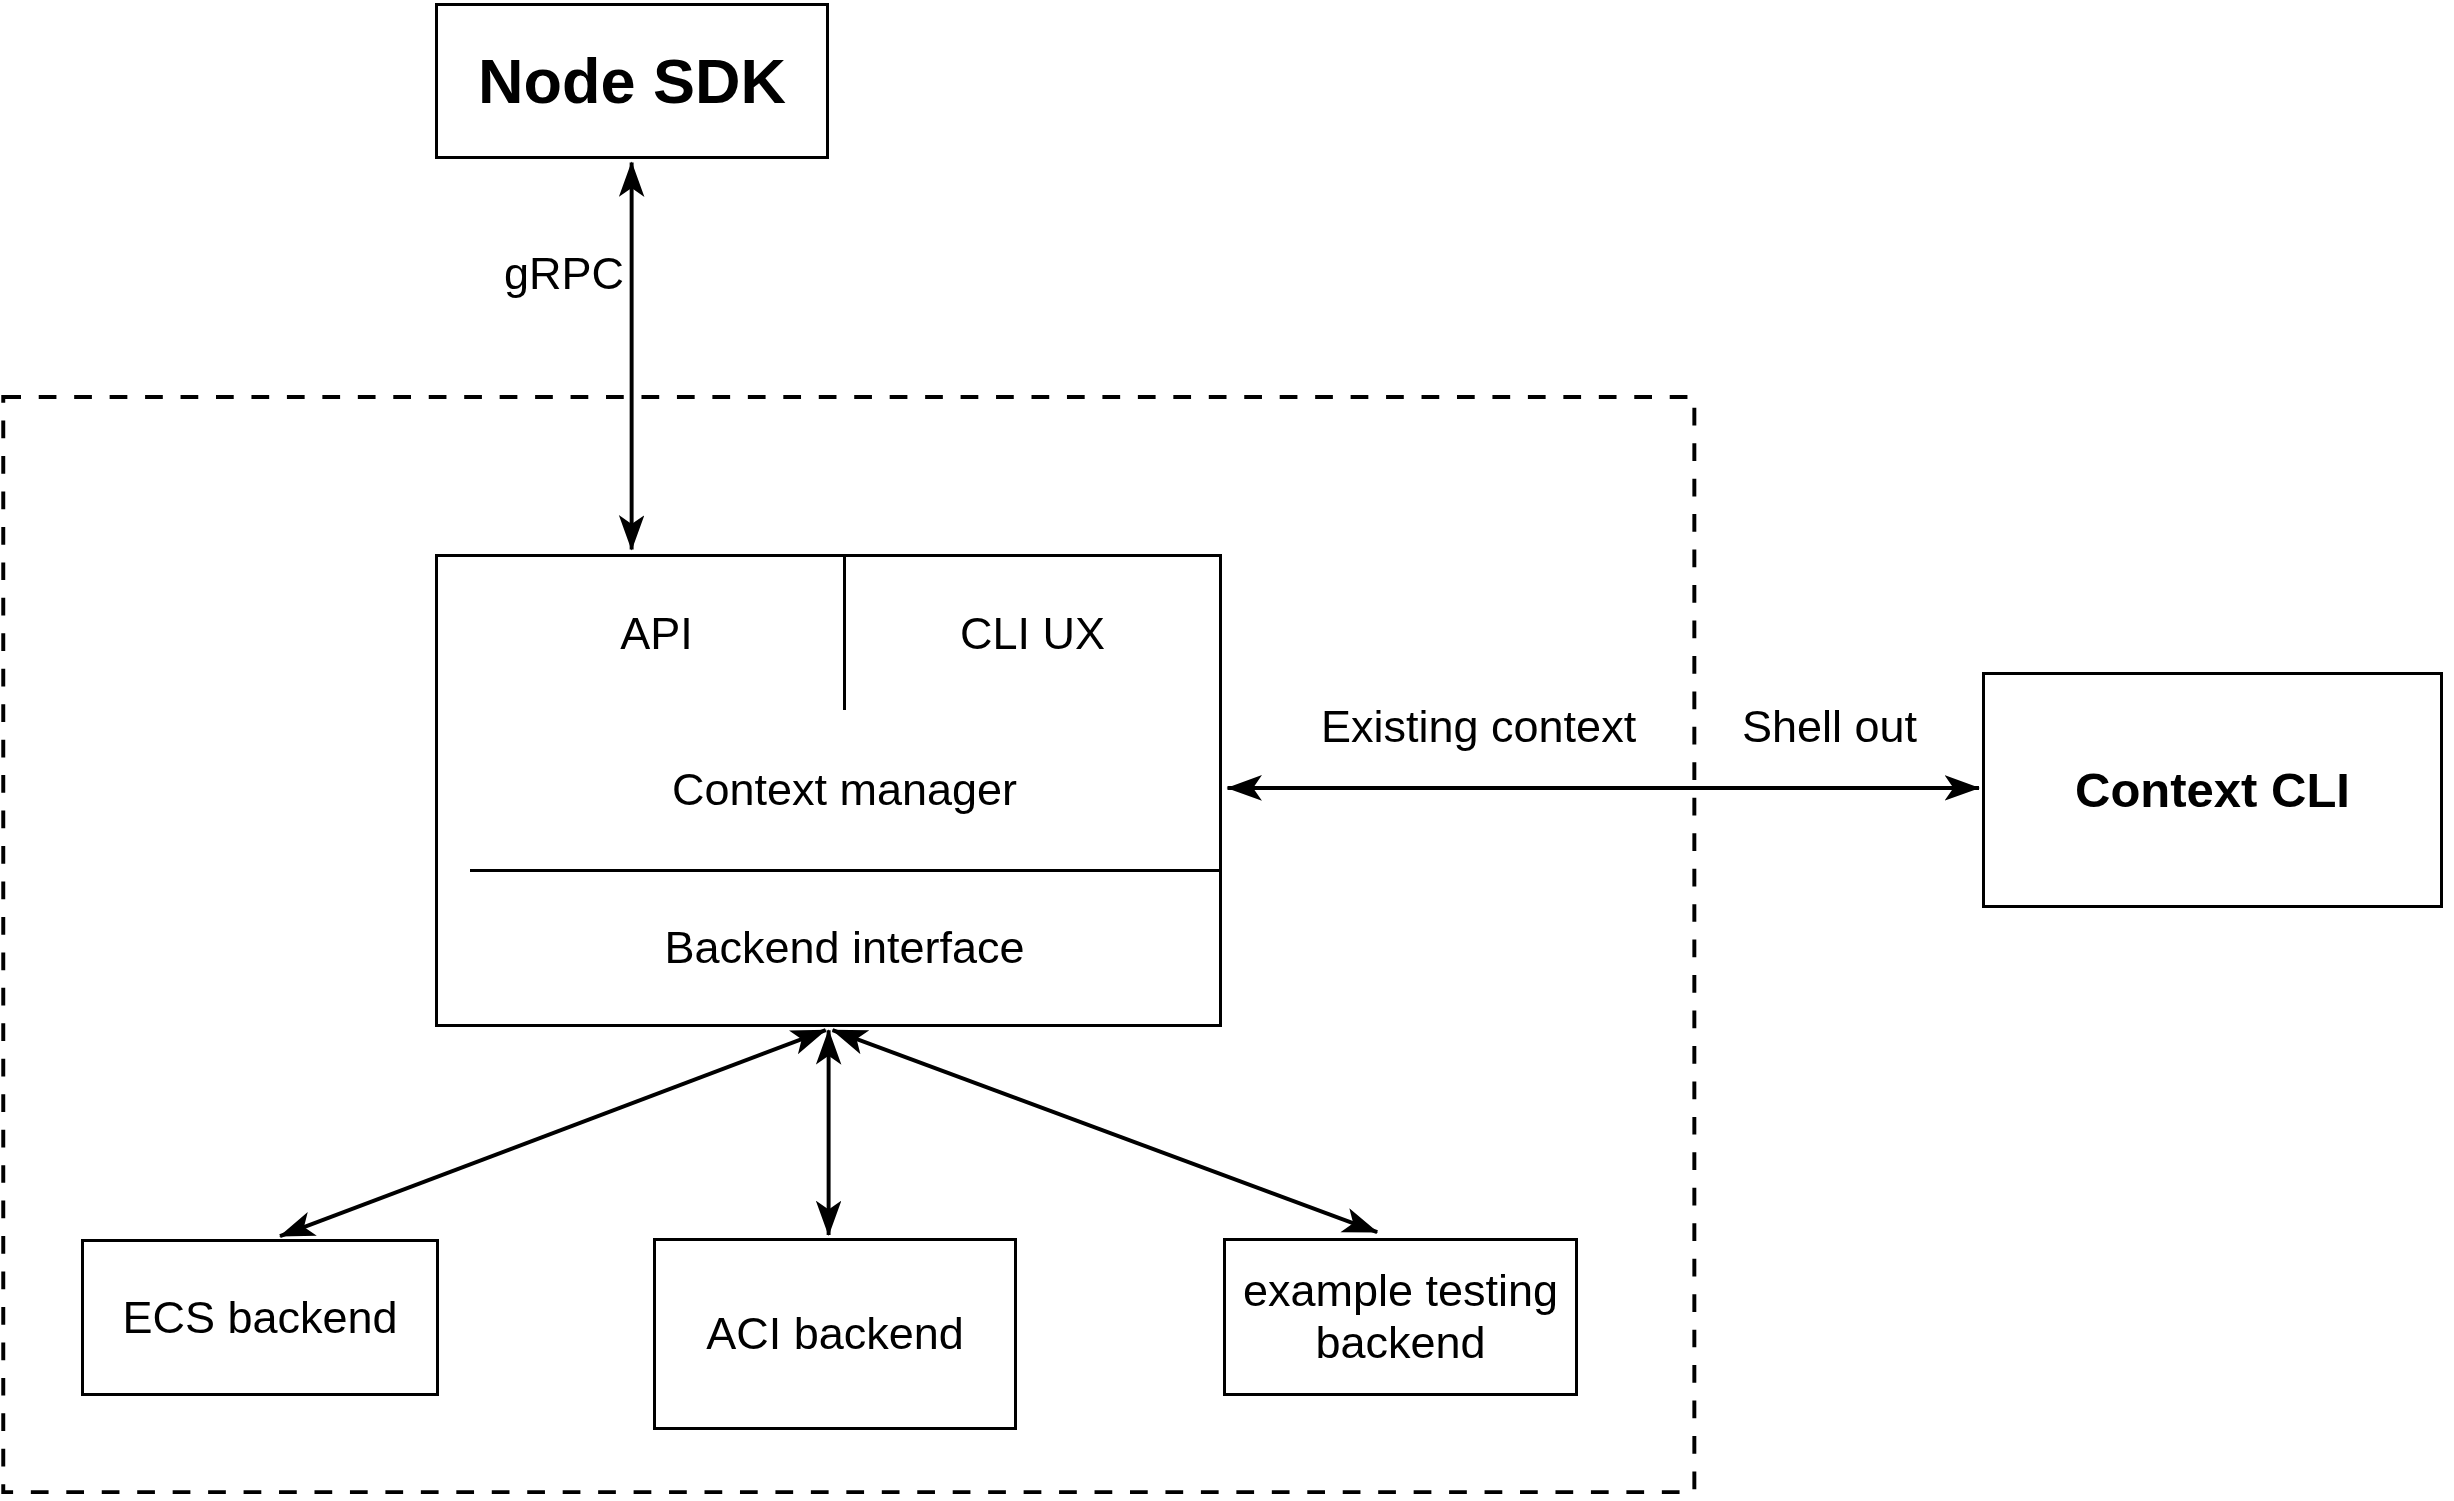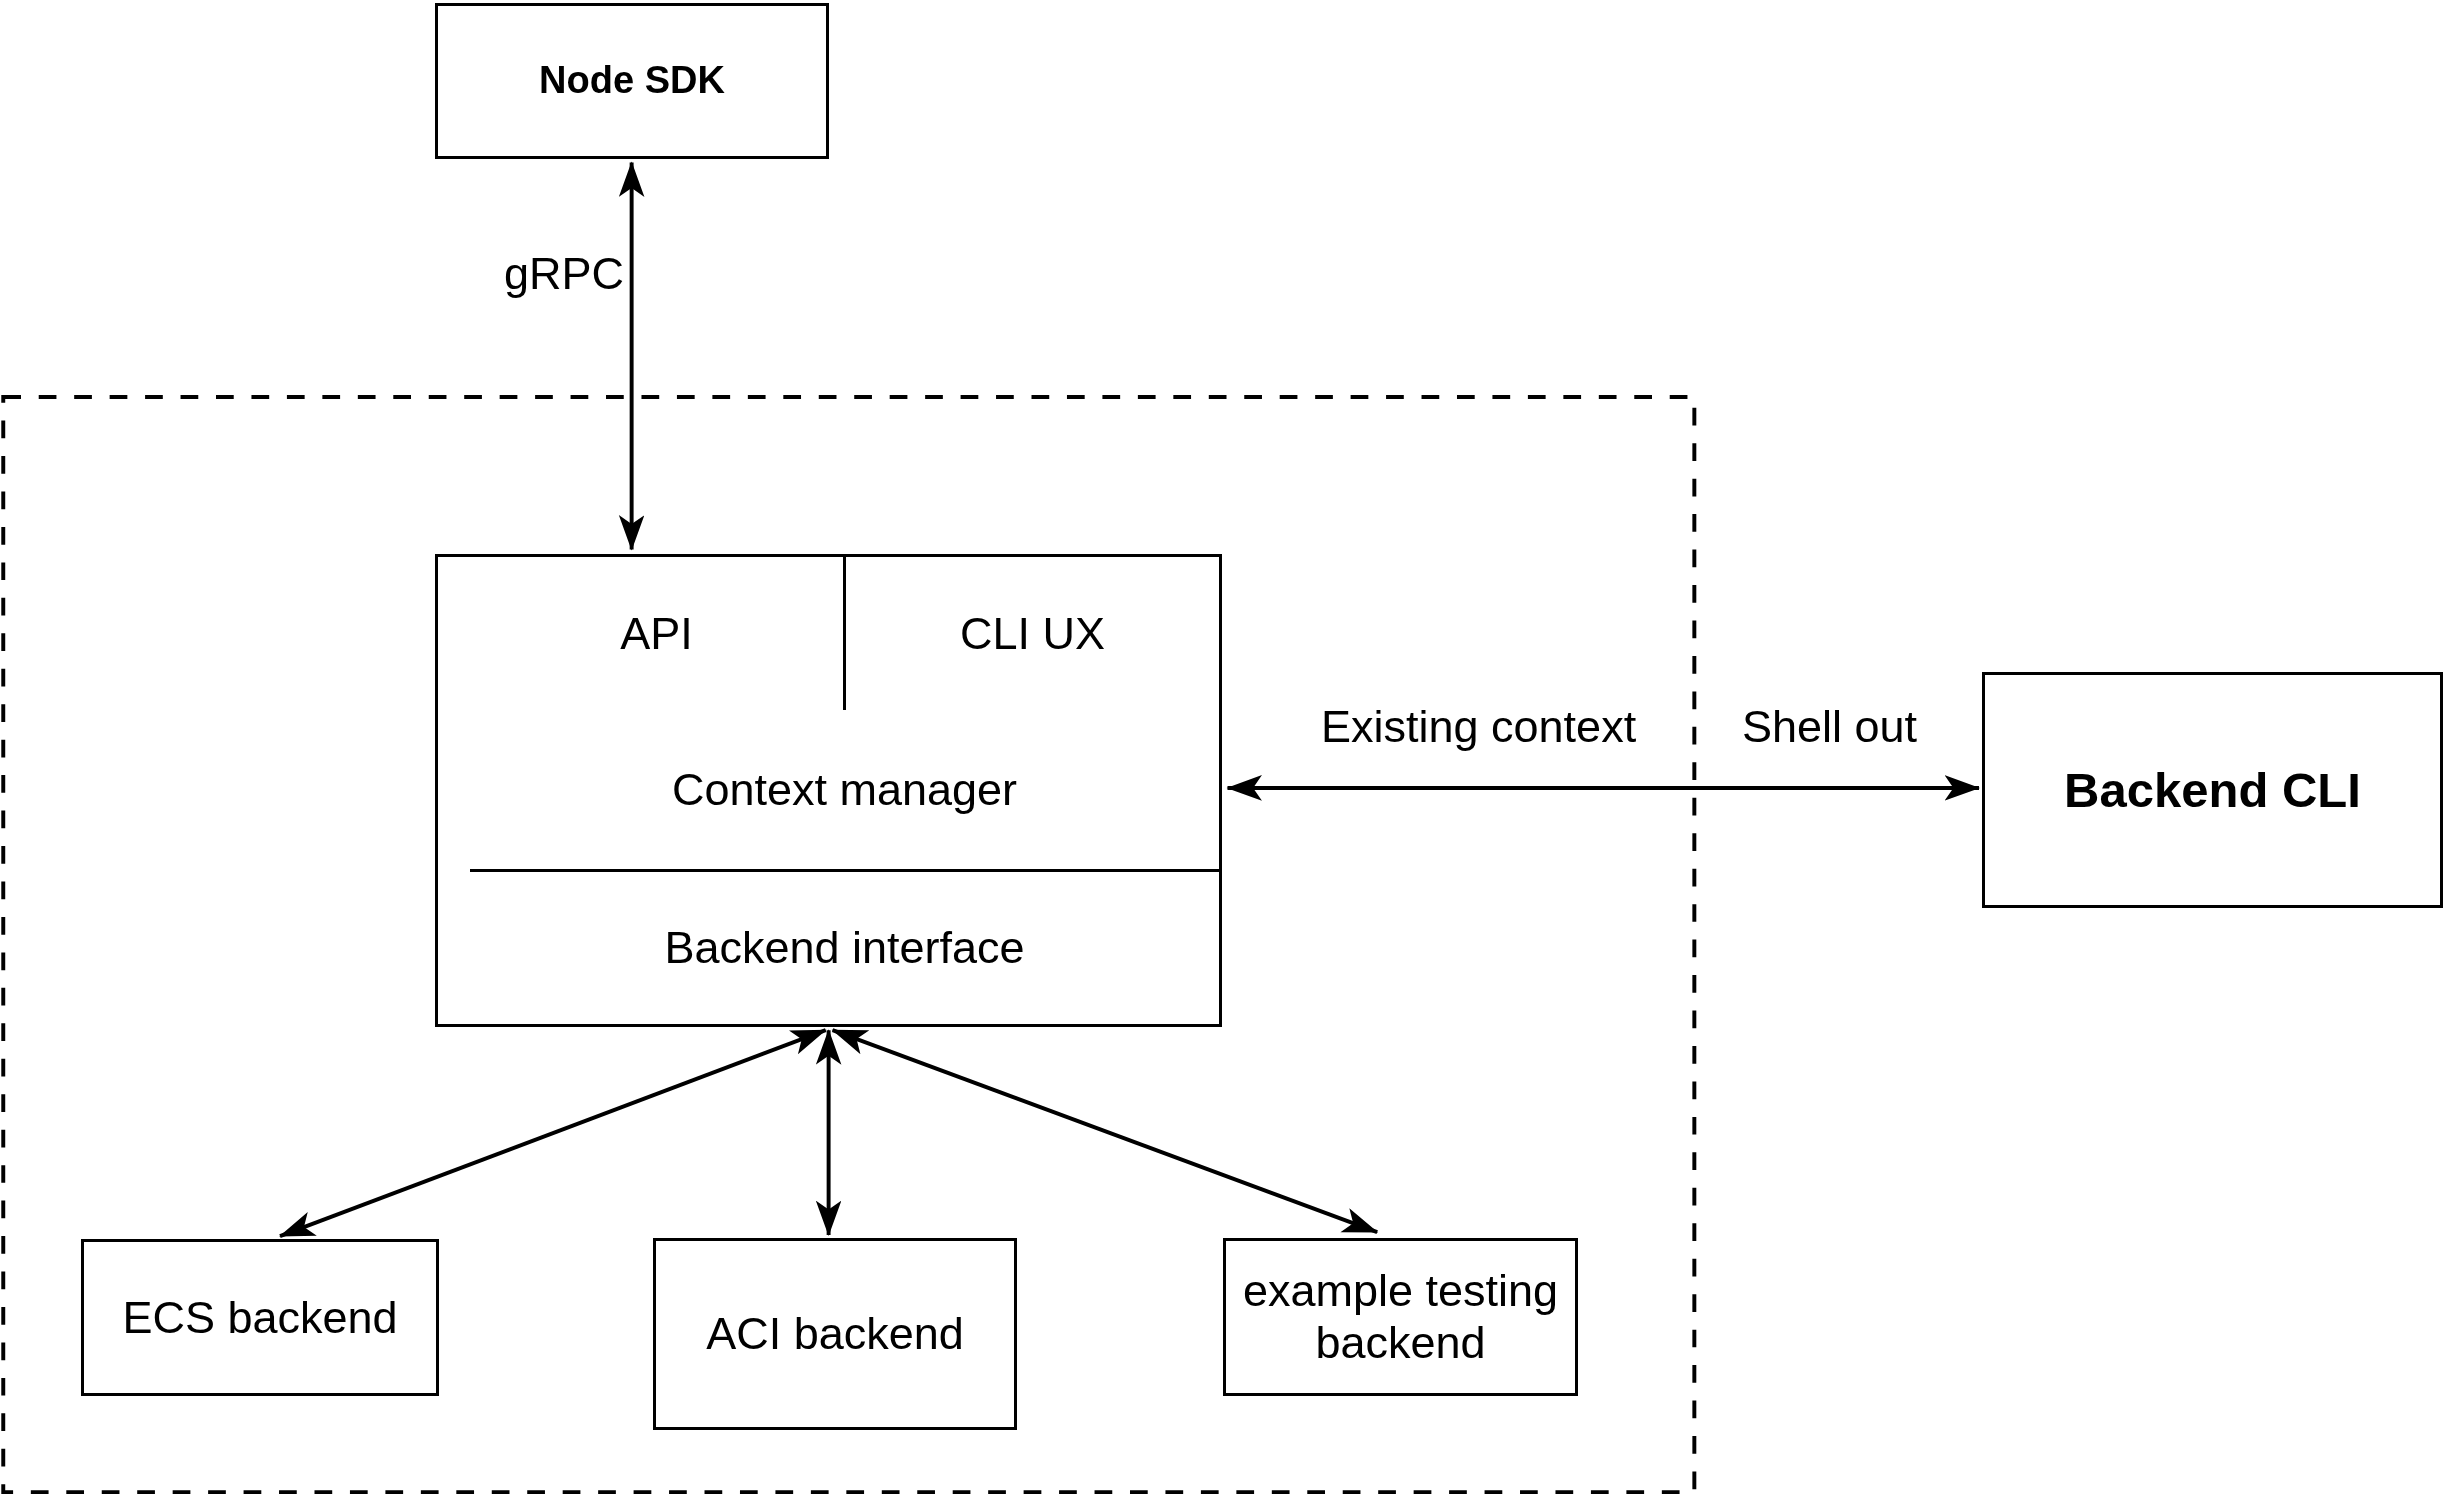--- a/index.html
+++ b/index.html
@@ -82,37 +82,37 @@
     <line x1="1246" y1="800" x2="2009" y2="800" stroke="#000000" stroke-width="4" marker-start="url(#arr)" marker-end="url(#arr)"></line>
 
     <line x1="838" y1="1046" x2="284" y2="1255" stroke="#000000" stroke-width="4" marker-start="url(#arr)" marker-end="url(#arr)"></line>
 
     <line x1="841" y1="1046" x2="841" y2="1254" stroke="#000000" stroke-width="4" marker-start="url(#arr)" marker-end="url(#arr)"></line>
 
     <line x1="845" y1="1046" x2="1398" y2="1251" stroke="#000000" stroke-width="4" marker-start="url(#arr)" marker-end="url(#arr)"></line>
   </svg>
 
 
-  <div class="box bold" style="left:435px; top:3px; width:394px; height:156px; font-size:38px;">Node SDK</div>
+  <div class="box bold" style="left:435px; top:3px; width:394px; height:156px; font-size:63px;">Node SDK</div>
 
   <div class="floating-label" style="left:504px; top:248px;">gRPC</div>
 
   <div class="stack" style="left:435px; top:554px; width:787px; height:473px;">
     <div class="toprow">
       <div class="cell">API</div>
       <div class="cell">CLI UX</div>
     </div>
     <div class="row" style="height:159px;">Context manager</div>
     <div class="row" style="height:154px;">Backend interface</div>
   </div>
 
   <div class="floating-label" style="left:1292px; top:701px;margin-left:29px;">Existing context</div>
   <div class="floating-label" style="left:1742px; top:701px;">Shell out</div>
 
-  <div class="box bold" style="left:1982px; top:672px; width:461px; height:236px; font-size:49px;">Backend CLI</div>
+  <div class="box bold" style="left:1982px; top:672px; width:461px; height:236px; font-size:49px;">Context CLI</div>
 
   <div class="box" style="left:81px; top:1239px; width:358px; height:157px;">ECS backend</div>
 
   <div class="box" style="left:653px; top:1238px; width:364px; height:192px;">ACI backend</div>
 
   <div class="box prewrap" style="left:1223px; top:1238px; width:355px; height:158px;">example testing
 backend</div>
 
 </div>
 

